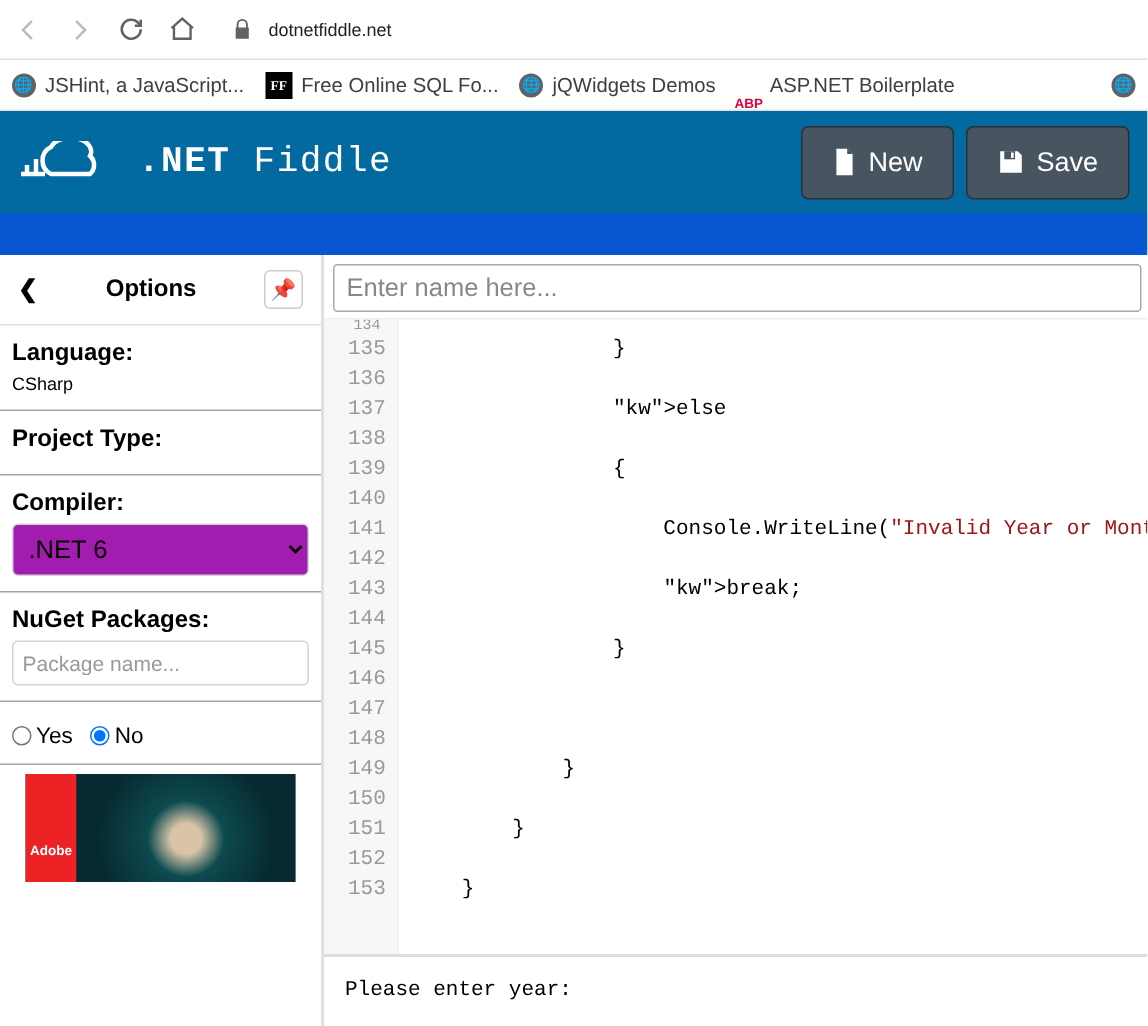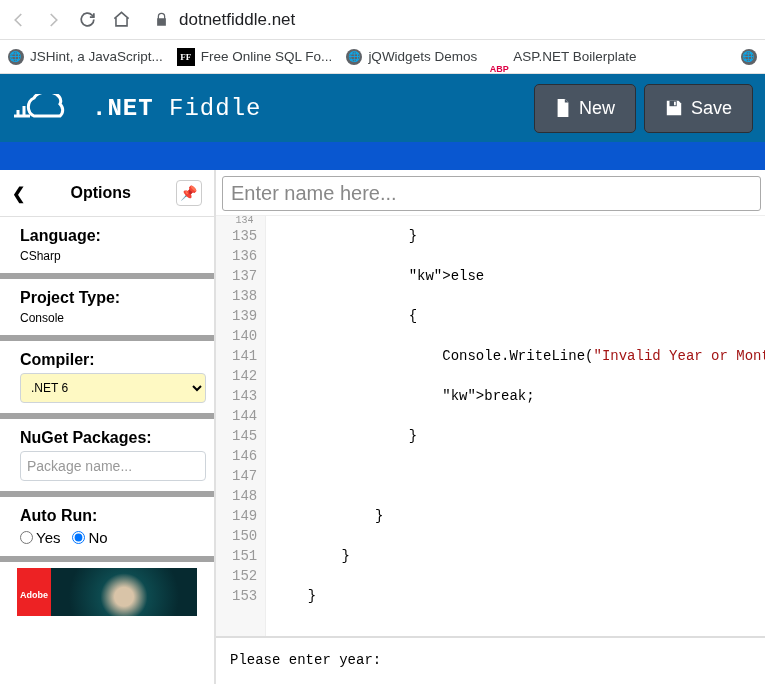--- a/index.html
+++ b/index.html
@@ -4,21 +4,21 @@
 <style>
   * { box-sizing: border-box; margin: 0; padding: 0; }
   body { font-family: Arial, Helvetica, sans-serif; width: 765px; height: 684px; overflow: hidden; background: #fff; }
 
   
   .browser-bar { display: flex; align-items: center; height: 40px; padding: 0 8px; gap: 12px; border-bottom: 1px solid #e0e0e0; }
   .nav-icon { width: 22px; height: 22px; display: flex; align-items: center; justify-content: center; color: #5f6368; cursor: pointer; }
   .nav-icon.disabled { color: #bdbdbd; }
   .address-area { display: flex; align-items: center; gap: 10px; flex: 1; margin-left: 10px; }
   .lock-icon { color: #5f6368; }
-  .url { font-size: 17px; color: #202124; }
+  .url { font-size: 12px; color: #202124; }
 
   .bookmarks-bar { display: flex; align-items: center; height: 34px; padding: 0 8px; gap: 14px; border-bottom: 1px solid #e0e0e0; }
   .bookmark { display: flex; align-items: center; gap: 6px; font-size: 13.5px; color: #3c4043; cursor: pointer; }
   .bm-icon { width: 16px; height: 16px; display: flex; align-items: center; justify-content: center; border-radius: 50%; }
   .bm-globe { background: #5f6368; color: #fff; font-size: 10px; }
   .bm-ff { background: #000; color: #fff; font-size: 9px; font-weight: bold; width: 18px; height: 18px; border-radius: 0; font-family: serif; text-align: right; }
   .bm-abp { color:#d04; font-size: 9px; font-weight: bold; margin-top: 24px; }
 
   
   .app-header { background: #0369a1; height: 68px; display: flex; align-items: center; padding: 0 12px; gap: 8px; }
@@ -29,37 +29,37 @@
   .blue-strip { background: #0957d0; height: 28px; }
 
   
   .main { display: flex; height: calc(684px - 40px - 34px - 68px - 28px); }
   .sidebar { width: 216px; border-right: 2px solid #e0e0e0; display: flex; flex-direction: column; }
   .options-header { display: flex; align-items: center; justify-content: space-between; padding: 10px 12px; border-bottom: 1px solid #e0e0e0; }
   .options-header .chev { font-size: 16px; cursor:pointer; font-weight: bold;}
   .options-title { font-weight: bold; font-size: 16px; }
   .pin-box { border: 1px solid #ccc; border-radius: 4px; width: 26px; height: 26px; display: flex; align-items: center; justify-content: center; cursor:pointer; font-size: 14px;}
 
-  .opt-section { padding: 10px 8px 10px 20px; border-bottom: 6px solid #a3a3a3; }
+  .opt-section { padding: 10px 8px 10px 8px; border-bottom: 1px solid #a3a3a3; }
   .opt-label { font-weight: bold; font-size: 16px; margin-bottom: 4px; }
   .opt-value { font-size: 12px; }
-  .opt-select { width: 100%; padding: 6px; font-size: 12px; border: 1px solid #ced4da; border-radius: 4px; background: #fef9c3; }
+  .opt-select { width: 100%; padding: 6px; font-size: 17px; border: 1px solid #ced4da; border-radius: 4px; background: #a21caf; }
   .opt-input { width: 100%; padding: 6px; font-size: 14px; border: 1px solid #ced4da; border-radius: 4px; }
   .opt-input::placeholder { color: #999; }
   .radio-row { display: flex; gap: 12px; margin-top: 4px;}
   .radio-row label { font-size: 15px; display: flex; align-items: center; gap: 3px; }
 
-  .ad-box { margin: 6px auto; width: 180px; height: 48px; background: linear-gradient(120deg,#0a2a3a,#134); display:flex; align-items:center; position:relative; overflow:hidden;}
+  .ad-box { margin: 6px auto; width: 180px; height: 72px; background: linear-gradient(120deg,#0a2a3a,#134); display:flex; align-items:center; position:relative; overflow:hidden;}
   .ad-adobe { background:#ed2224; color:#fff; font-size:9px; padding:16px 3px; font-weight:bold; writing-mode: horizontal-tb; height:100%; display:flex; align-items:flex-end;}
   .ad-face { flex:1; height:100%; background: radial-gradient(circle at 50% 60%, #d9c4a8 12%, #0d4a4f 30%, #062a30 70%);}
 
   
   .content { flex: 1; display: flex; flex-direction: column; min-width: 0; }
   .name-row { padding: 6px 4px 4px 6px; }
-  .name-input { width: 100%; padding: 5px 8px; font-size: 20px; border: 1px solid #aaa; border-radius: 3px; }
+  .name-input { width: 100%; padding: 5px 8px; font-size: 17px; border: 1px solid #aaa; border-radius: 3px; }
   .name-input::placeholder { color: #888; }
 
   .editor { flex: 1; display: flex; font-family: Consolas, 'Courier New', monospace; font-size: 14px; overflow: hidden; border-top: 1px solid #eee;}
   .gutter { background: #f7f7f7; color: #999; text-align: right; padding: 0 8px 0 16px; border-right: 1px solid #eee; user-select: none; }
   .gutter div { height: 20px; line-height: 20px; text-align: center; }
   .gutter .first { height: 10px; line-height: 10px; font-size: 10px; overflow:hidden;}
   .code { flex: 1; padding-left: 8px; white-space: pre; overflow-x: hidden; }
   .code-line { height: 20px; line-height: 20px; }
   .code-line.first { height: 10px; line-height: 10px; overflow:hidden;}
   .str { color: #a31515; }
@@ -164,37 +164,35 @@
       <span class="pin-box">📌</span>
     </div>
 
     <div class="opt-section">
       <div class="opt-label">Language:</div>
       <div class="opt-value">CSharp</div>
     </div>
 
     <div class="opt-section">
       <div class="opt-label">Project Type:</div>
-      <div class="opt-value">Console</div>
     </div>
 
     <div class="opt-section">
       <div class="opt-label">Compiler:</div>
       <select class="opt-select">
         <option>.NET 6</option>
       </select>
     </div>
 
     <div class="opt-section">
       <div class="opt-label">NuGet Packages:</div>
       <input class="opt-input" placeholder="Package name..." style="">
     </div>
 
     <div class="opt-section">
-      <div class="opt-label">Auto Run:</div>
       <div class="radio-row">
         <label>
             <input type="radio" name="ar" style=""> 
             <span>Yes</span>
           </label>
         <label>
             <input type="radio" name="ar" checked="" style=""> 
             <span>No</span>
           </label>
       </div>

